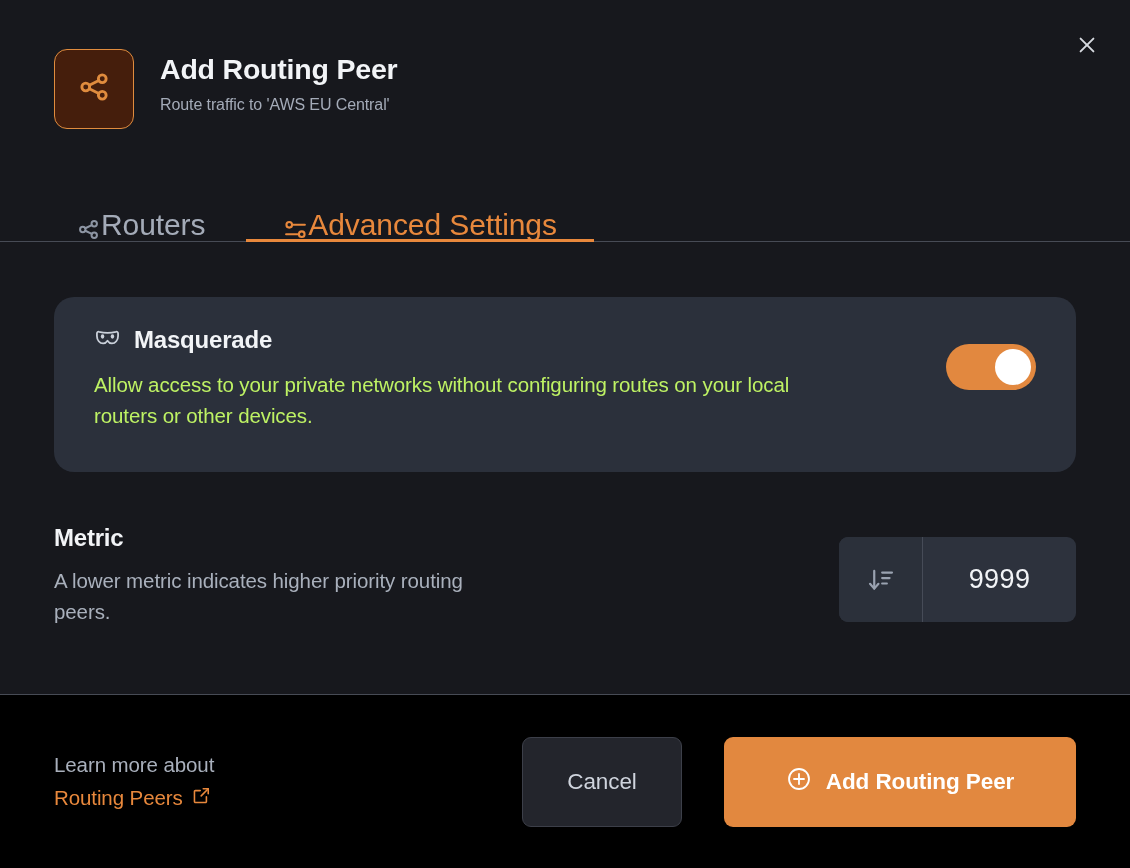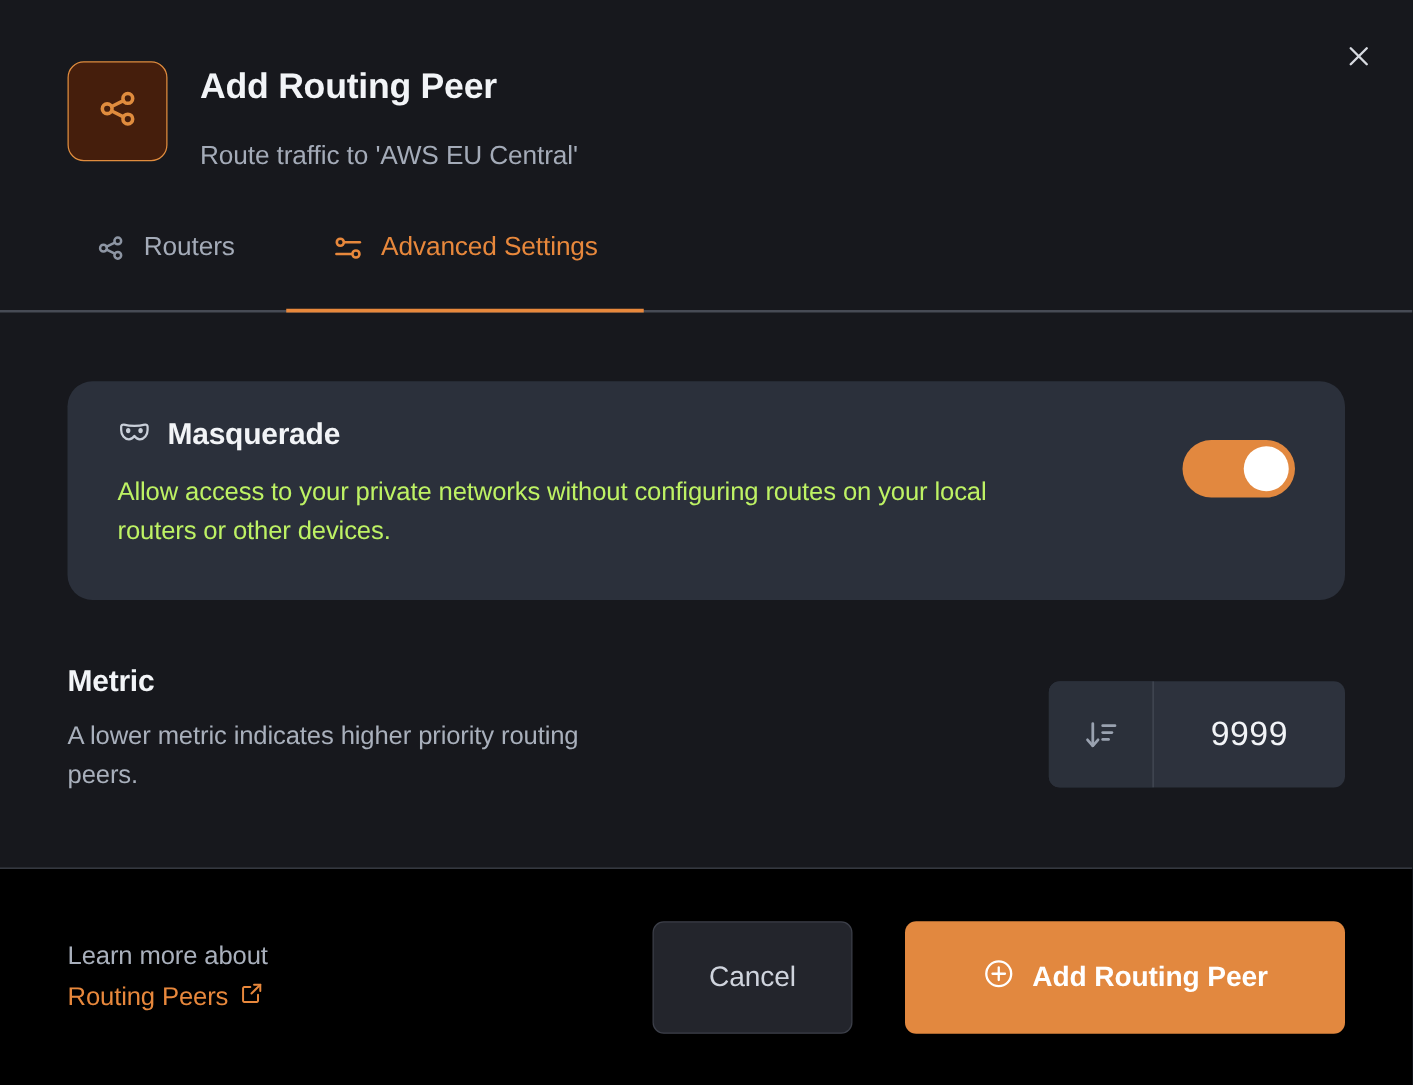--- a/index.html
+++ b/index.html
@@ -58,22 +58,22 @@
   }
   .header-texts { padding-top: 4px; }
   .header-title {
     font-size: 28.5px;
     font-weight: bold;
     color: #f2f4f7;
     letter-spacing: -0.2px;
     line-height: 1.15;
   }
   .header-sub {
-    margin-top: 26px;
-    font-size: 21px;
+    margin-top: 9px;
+    font-size: 16px;
     color: #a4abb8;
     line-height: 1.2;
     letter-spacing: -0.1px;
   }
 
   
   .tabs {
     position: relative;
     margin-top: 45px;
     height: 68px;
@@ -84,26 +84,25 @@
   .tabs::after {
     content: "";
     position: absolute;
     left: 0; right: 0; bottom: 0;
     height: 1.5px;
     background: #474b55;
   }
   .tab {
     position: relative;
     display: flex;
-    align-items: flex-start;
-    gap: 14px;
+    align-items: flex-end;
     height: 68px;
     padding: 0 0 0 0;
     cursor: pointer;
-    font-size: 21px;
+    font-size: 30px;
     letter-spacing: -0.1px;
     color: #a4abb8;
     padding-top: 4px;
   }
   .tab.active { color: #e8883c; }
   .tab-sep { width: 78px; }
   .tab.active::after {
     content: "";
     position: absolute;
     left: -37px;

